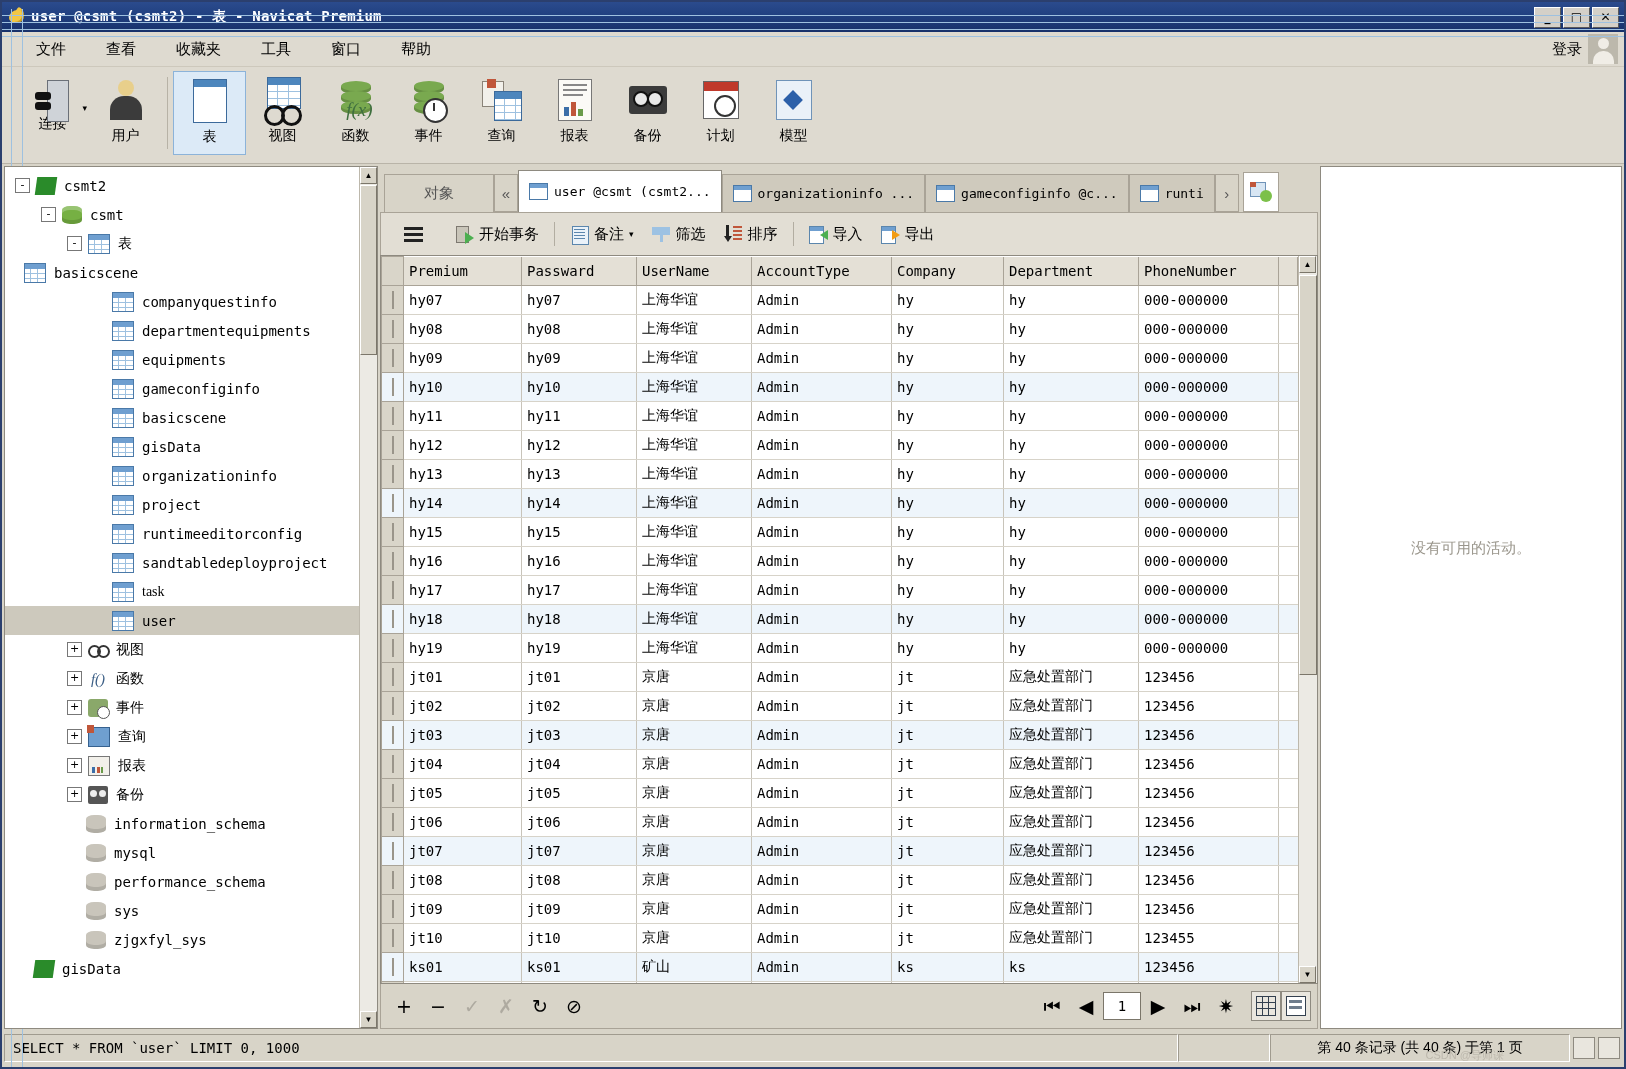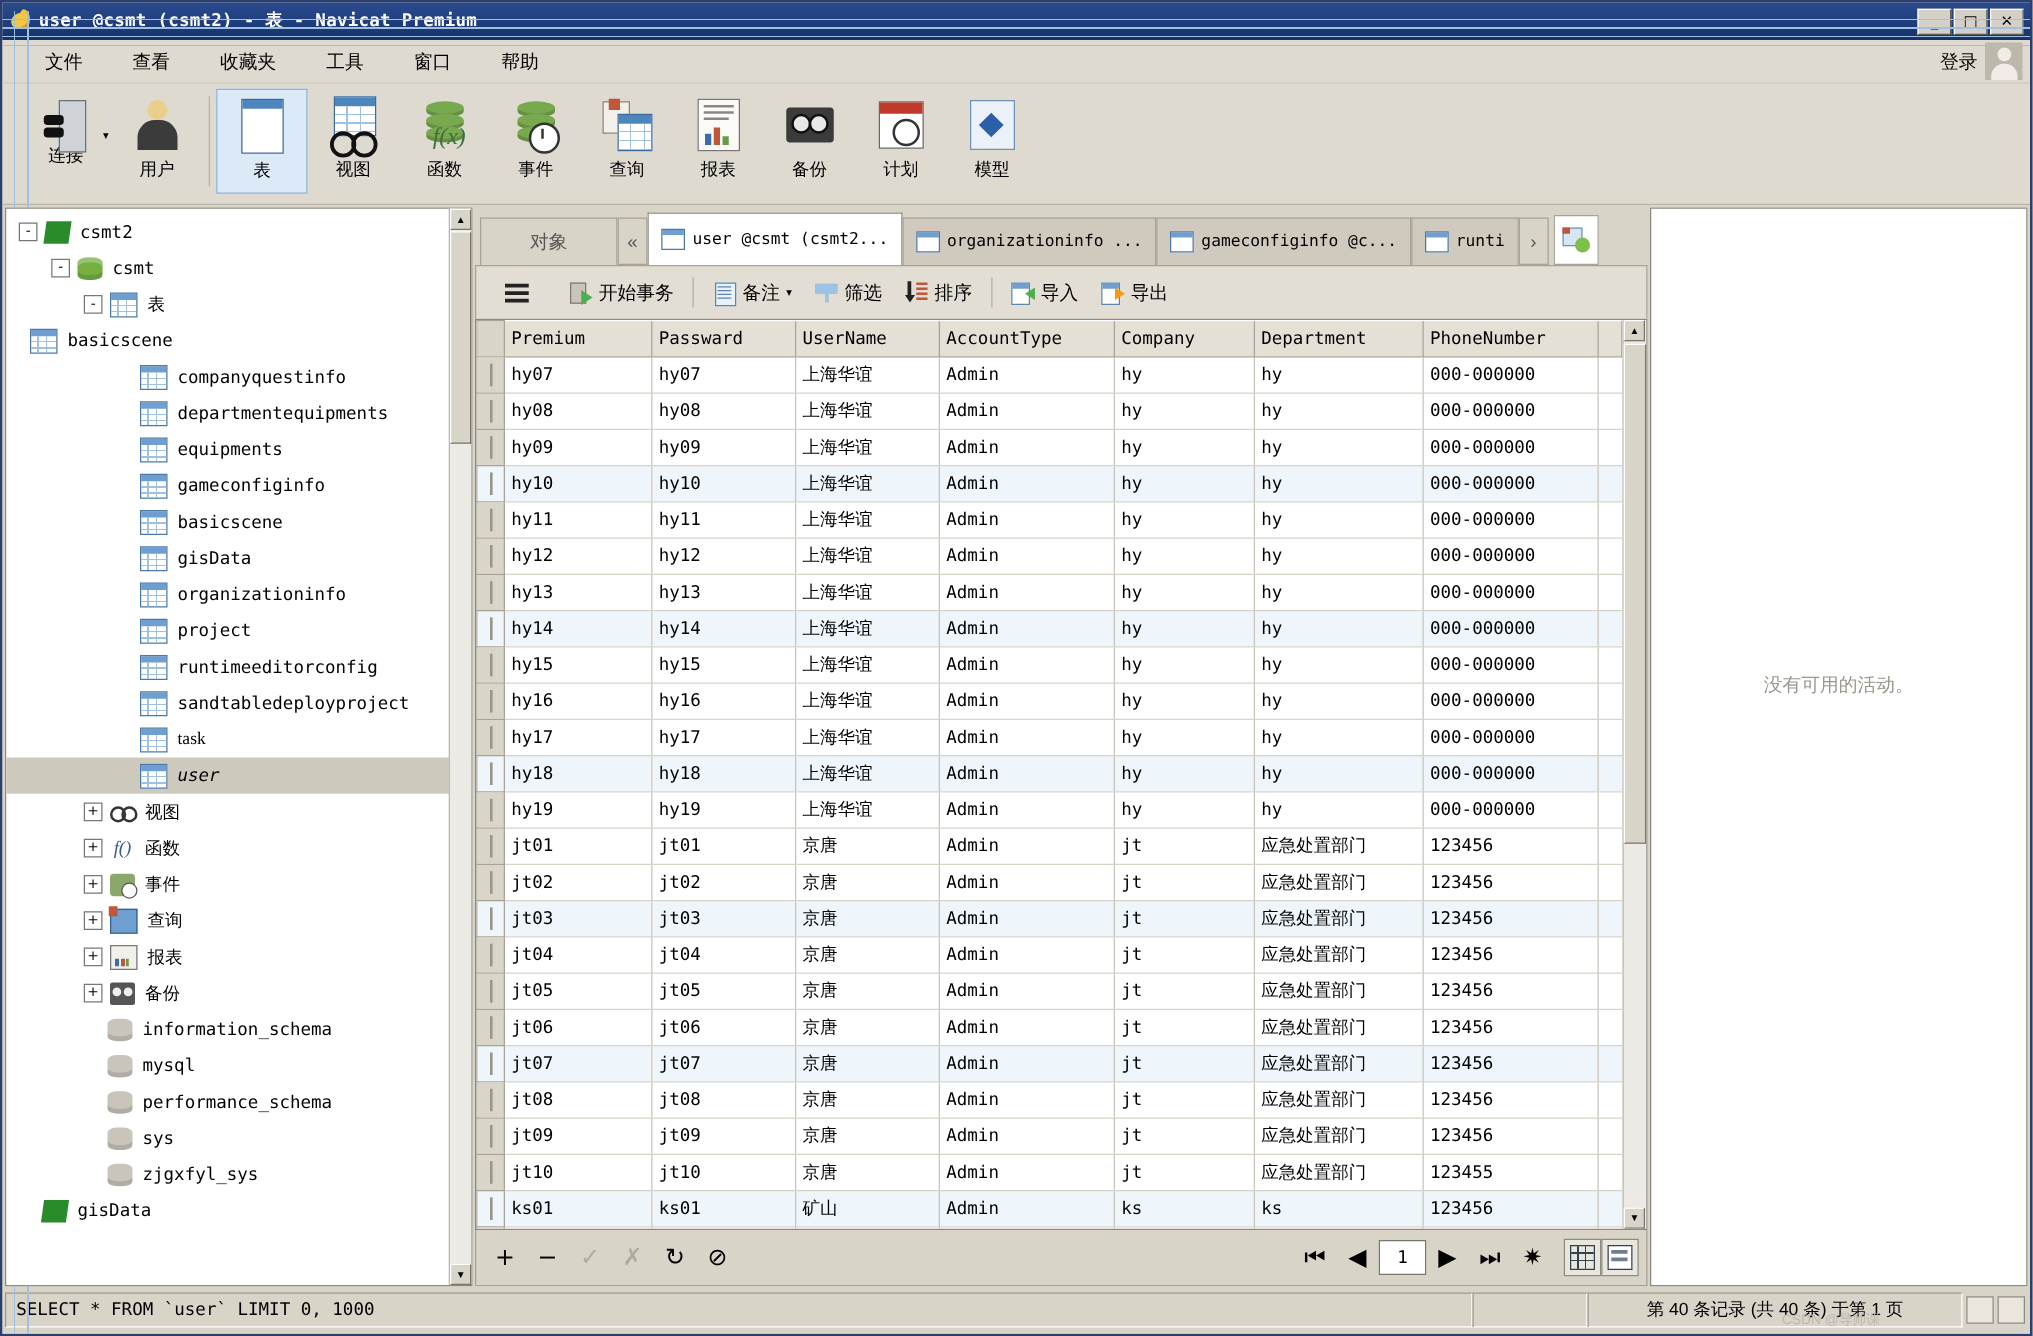--- a/index.html
+++ b/index.html
@@ -497,21 +497,21 @@
           <div class="trow" style="padding-left: 88px;">
             <span class="noexp"></span>
             <span class="ticon tbl"></span>
             <span>sandtabledeployproject</span>
           </div>
           <div class="trow" style="padding-left: 88px; font-family: Liberation Serif, serif;">
             <span class="noexp"></span>
             <span class="ticon tbl"></span>
             <span>task</span>
           </div>
-          <div class="trow sel" style="padding-left: 88px; font-style: italic;">
+          <div class="trow sel" style="padding-left: 88px;">
             <span class="noexp"></span>
             <span class="ticon tbl"></span>
             <span>user</span>
           </div>
           <div class="trow" style="padding-left: 62px;">
             <span class="exp">+</span>
             <span class="ticon view"></span>
             <span>视图</span>
           </div>
           <div class="trow" style="padding-left: 62px;">

